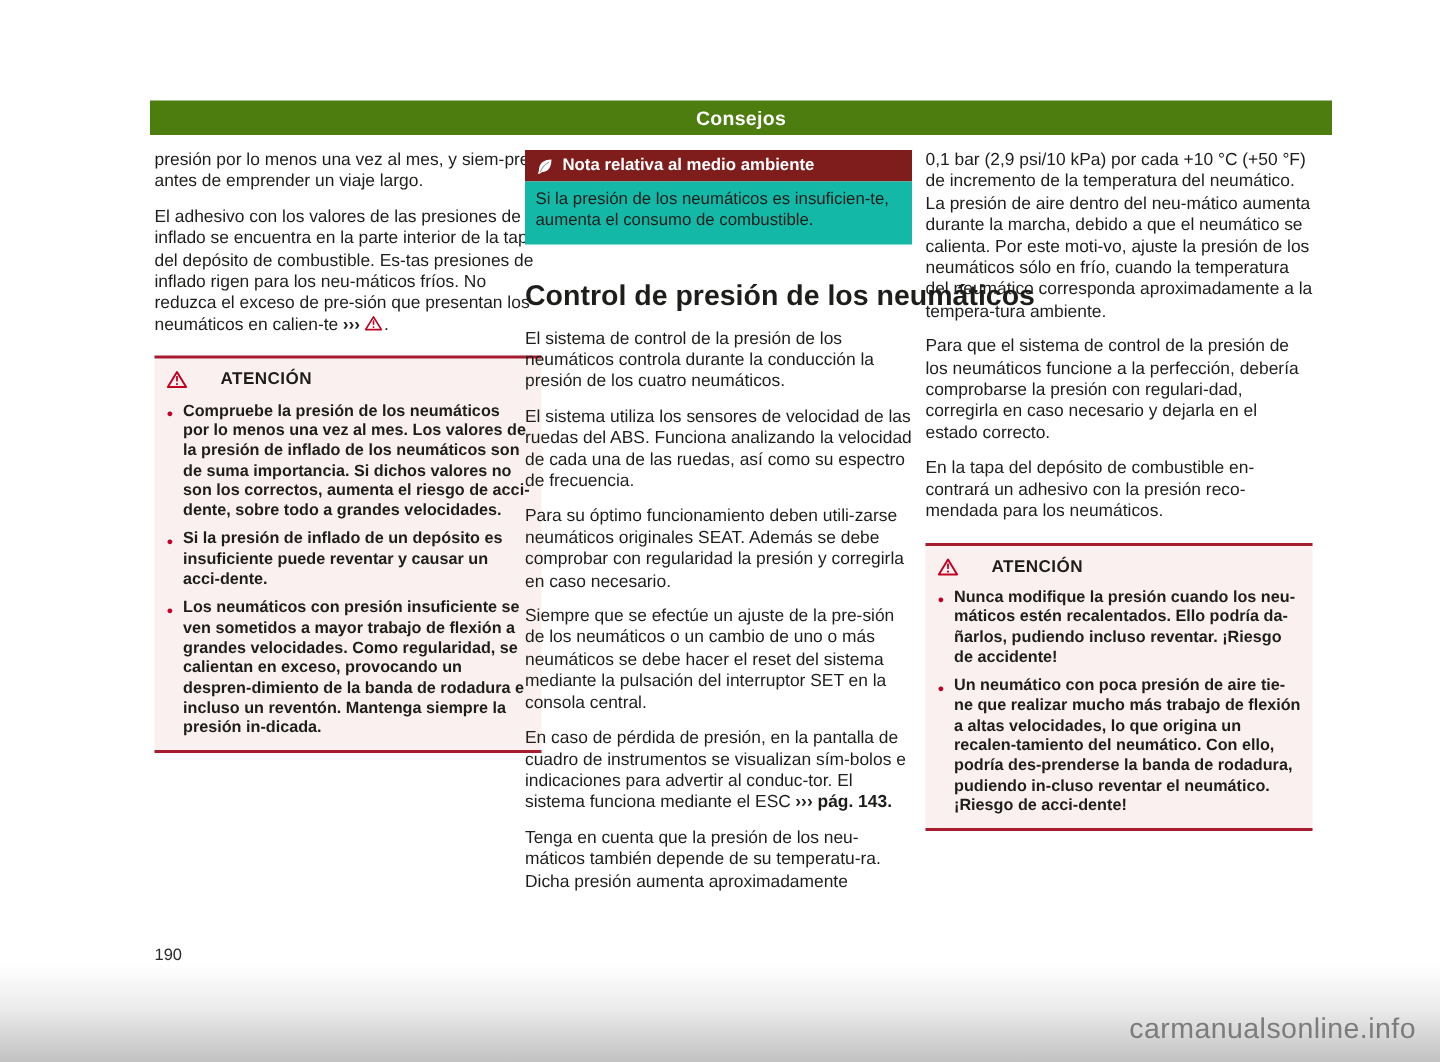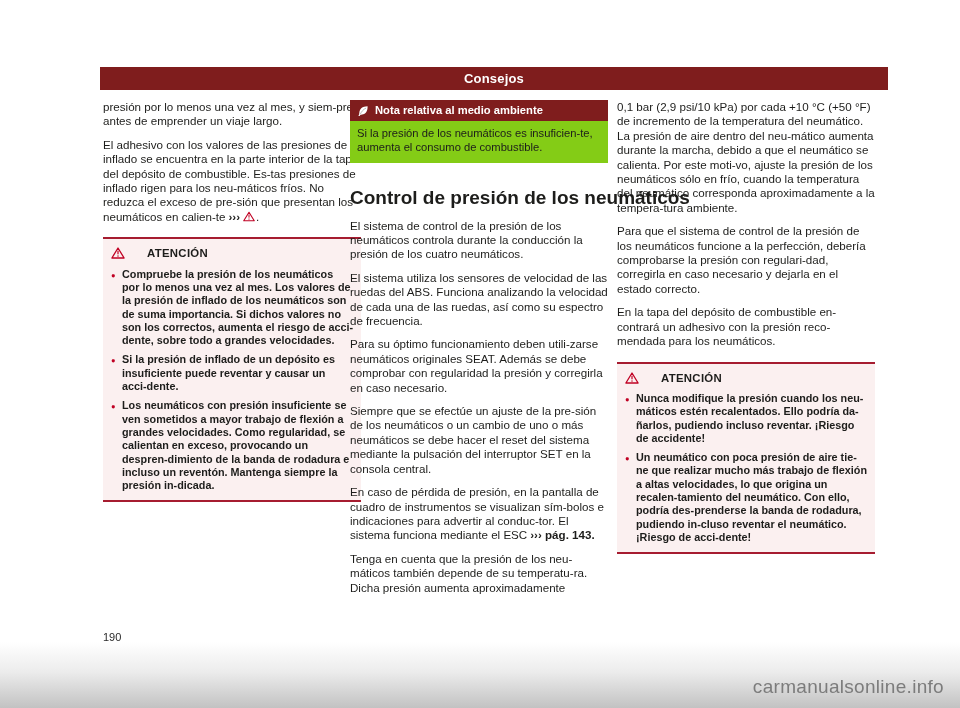--- a/index.html
+++ b/index.html
@@ -8,21 +8,21 @@
     font-family:"Liberation Sans", sans-serif;
     background:#ffffff;
     color:#1d1d1b;
     overflow:hidden;
   }
   .canvas { position:relative; width:960px; height:708px; background:#ffffff; overflow:hidden; }
 
   
   .header-bar {
     position:absolute; left:100px; top:67px; width:788px; height:23px;
-    background:#7f1d1d; color:#ffffff;
+    background:#4d7c0f; color:#ffffff;
     font-weight:bold; font-size:13px;
     display:flex; align-items:center; justify-content:center;
     letter-spacing:0.2px;
   }
 
   
   .col { position:absolute; top:100px; width:258px; font-size:11.6px; line-height:14.4px; text-align:left; }
   .col-1 { left:103px; }
   .col-2 { left:350px; }
   .col-3 { left:617px; }
@@ -57,21 +57,21 @@
 
   
   .eco-note { margin-bottom:27px; }
   .eco-header {
     background:#7f1d1d; color:#ffffff;
     height:21px; padding:0 7px;
     display:flex; align-items:center; gap:6px;
     font-weight:bold; font-size:11.2px;
   }
   .eco-body {
-    background:#84cc16;
+    background:#14b8a6;
     padding:6px 7px 8px 7px;
     font-size:11.2px; line-height:13.8px;
   }
 
   
   .section-title {
     font-size:19px; font-weight:bold; line-height:16px;
     margin-bottom:13px; white-space:nowrap;
   }
 

